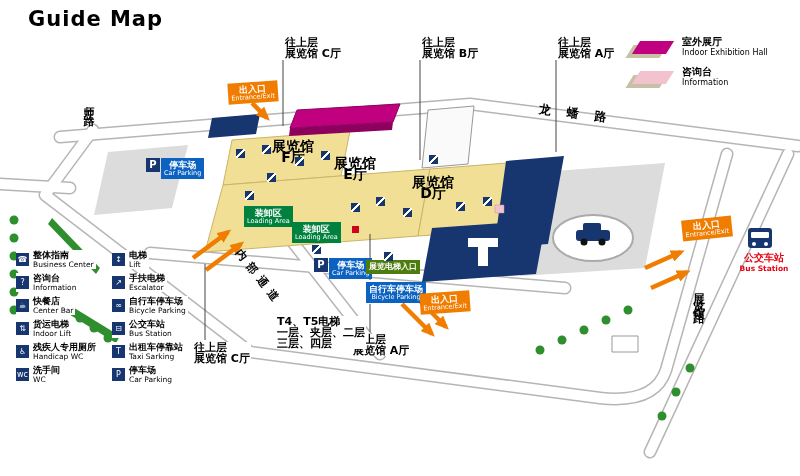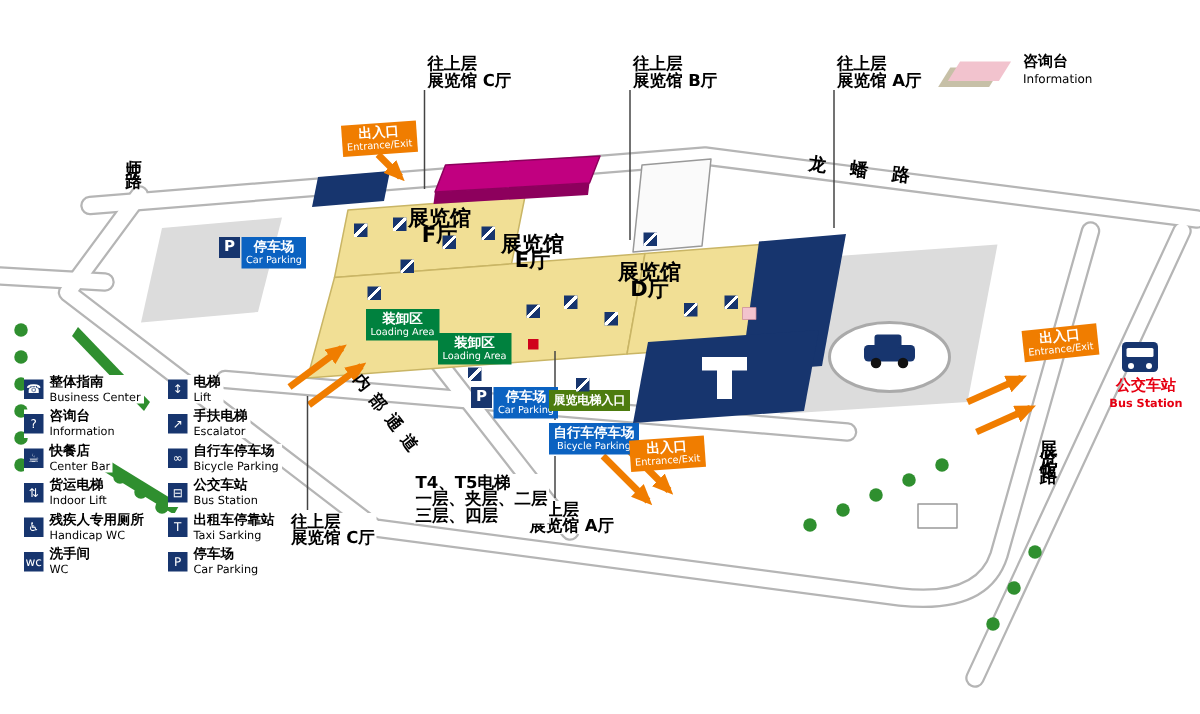--- a/index.html
+++ b/index.html
@@ -146,23 +146,31 @@
     <line x1="283" y1="60" x2="283" y2="126"></line>
     <line x1="420" y1="60" x2="420" y2="160"></line>
     <line x1="556" y1="60" x2="556" y2="152"></line>
     <line x1="205" y1="264" x2="205" y2="340"></line>
     <line x1="370" y1="234" x2="370" y2="280"></line>
     <line x1="370" y1="304" x2="370" y2="332"></line>
   </g>
 </svg>
 
 <div class="abs" style="left:28px;top:8px">
+  <div class="title-en">Guide Map</div>
 </div>
 
 <div class="abs" style="left:636px;top:32px">
+  <div class="leg-item">
+    <div class="sw" style="background-color: rgb(193, 0, 128);"></div>
+    <div>
+      <div class="l-zh">室外展厅</div>
+      <div class="l-en">Indoor Exhibition Hall</div>
+    </div>
+  </div>
   <div class="leg-item">
     <div class="sw" style="background-color: rgb(242, 195, 206);"></div>
     <div>
       <div class="l-zh">咨询台</div>
       <div class="l-en">Information</div>
     </div>
   </div>
 </div>
 
 <div class="abs road-v" style="left:80px;top:98px;font-size:11px">师三路</div>

